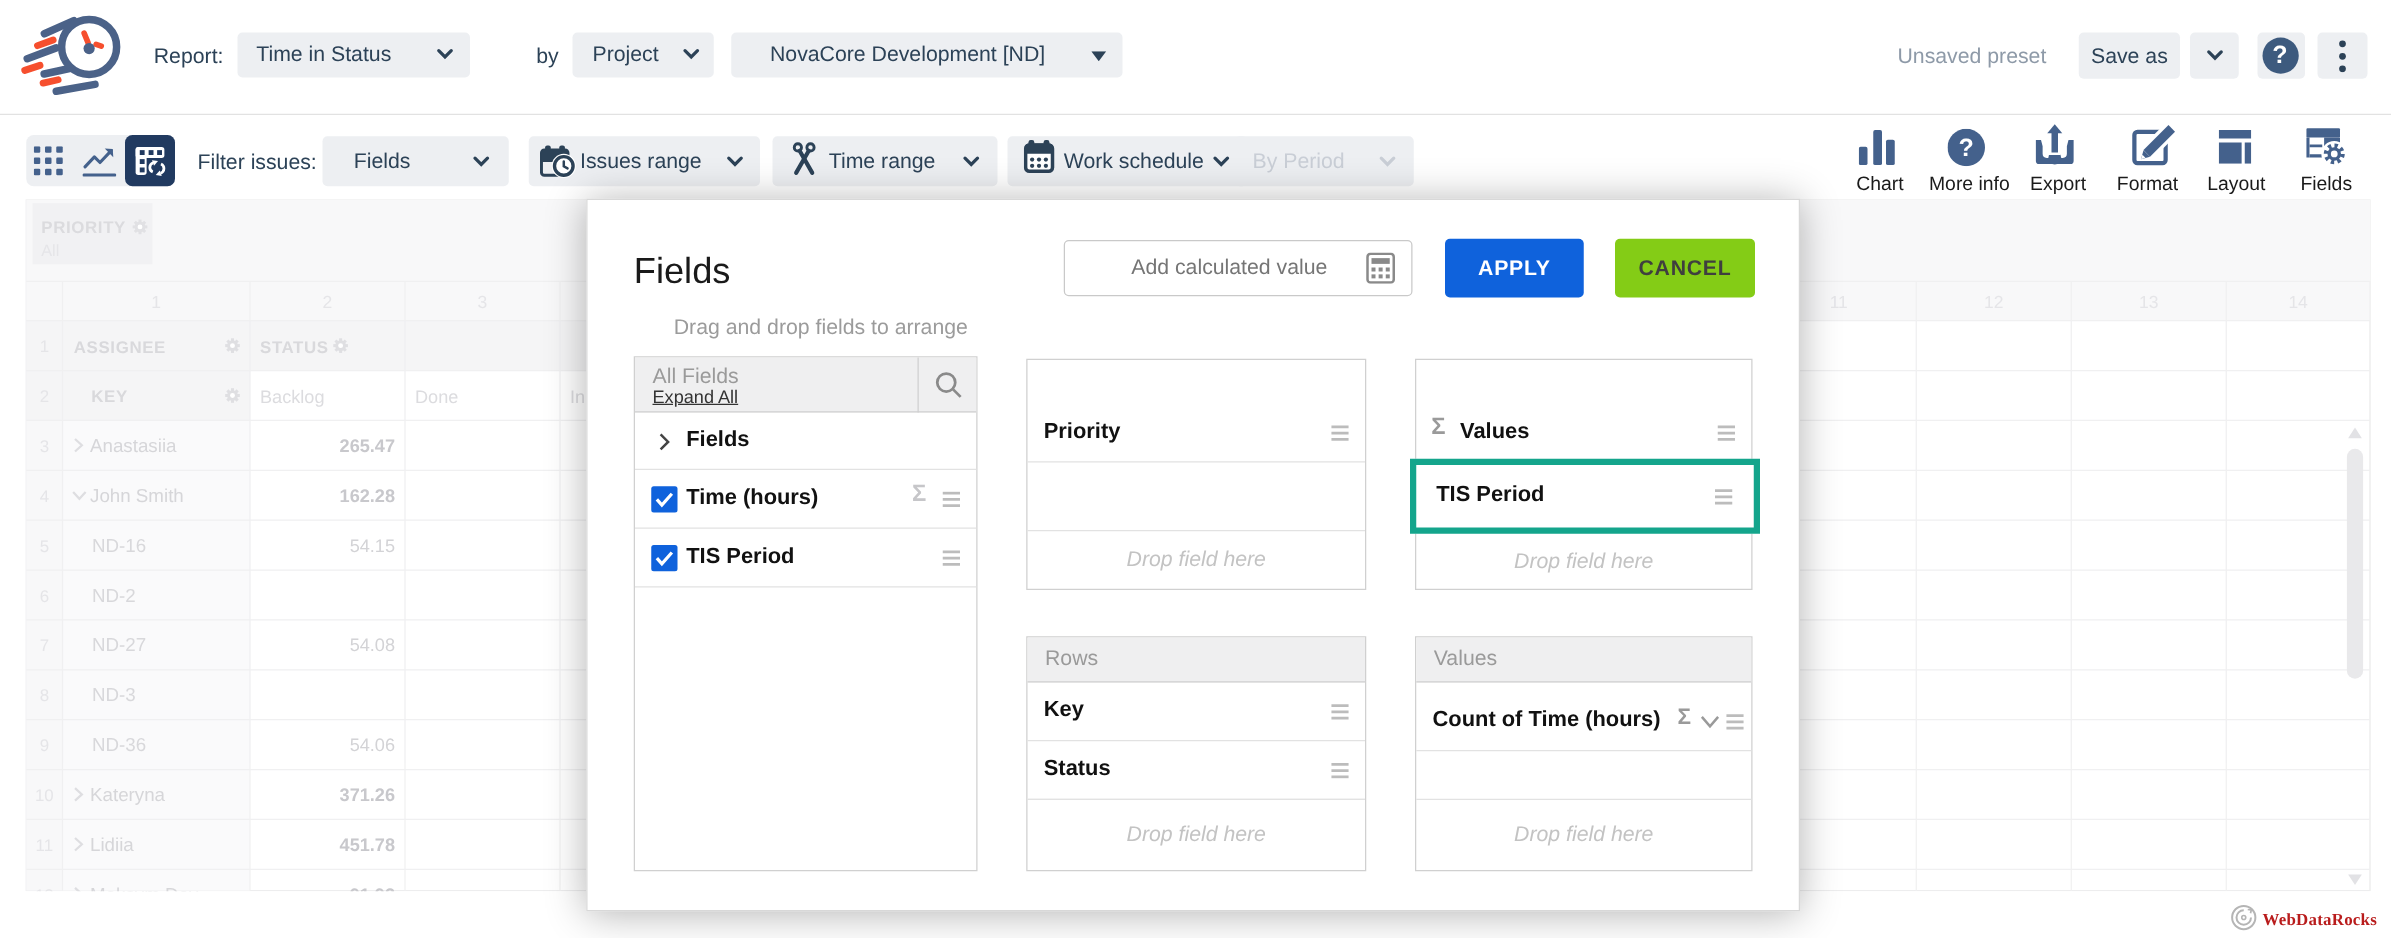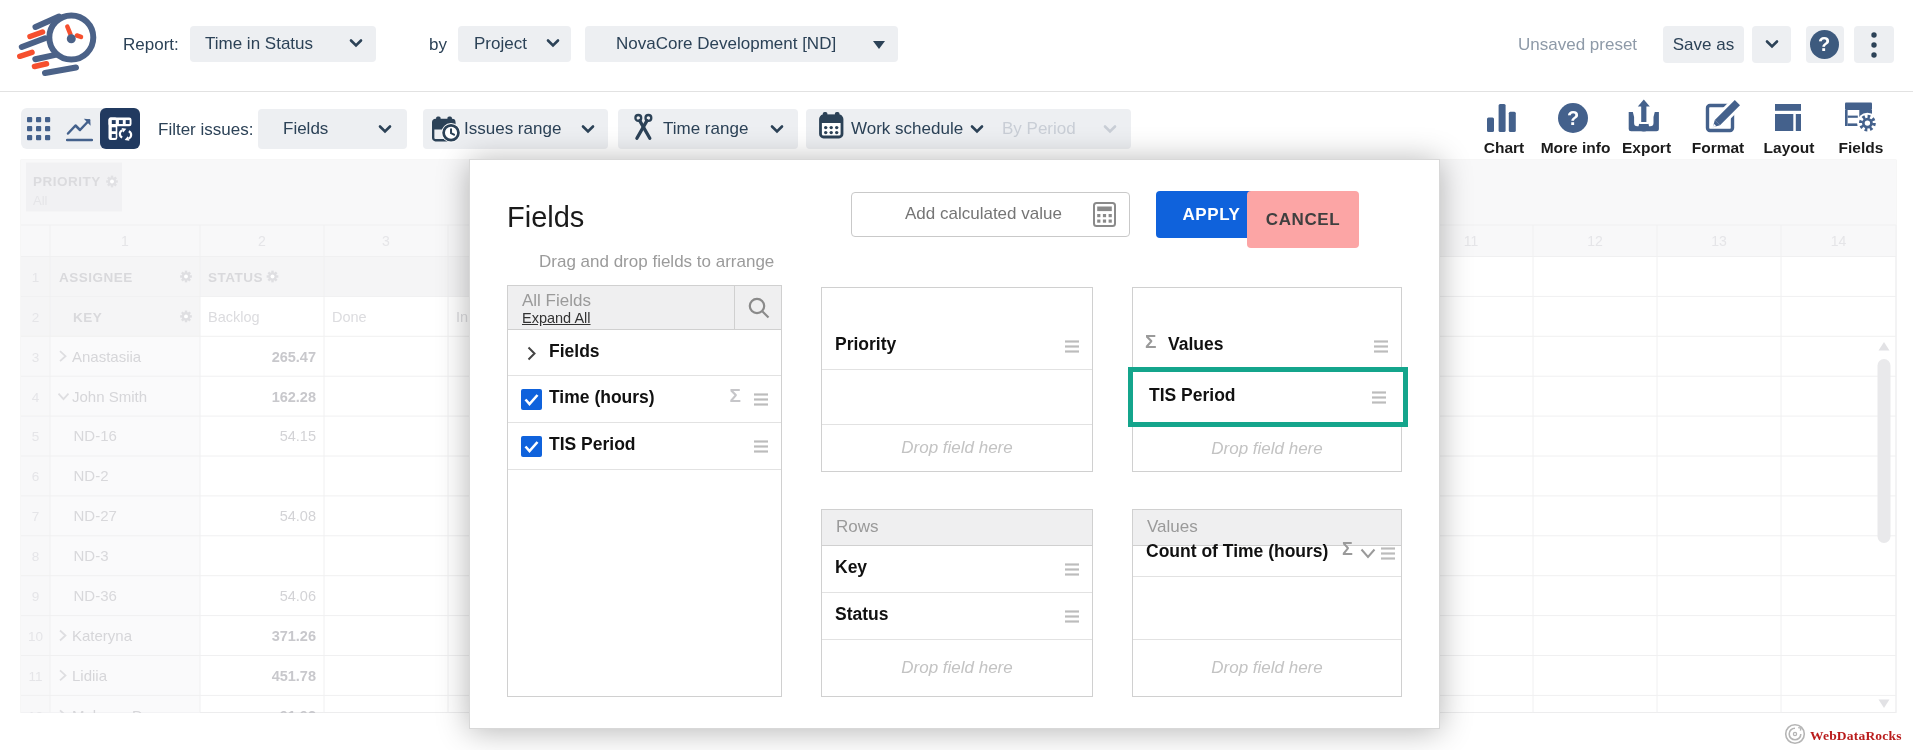--- a/index.html
+++ b/index.html
@@ -173,21 +173,21 @@
 </div>
 
 <div class="btn" style="left:964px;top:109px;width:143px;height:40px;font-size:17px;color:#c9ced6;margin-left:24px;">
   <span class="abs" style="left:14px;top:10px;">By Period</span>
   <svg class="abs" style="right:14px;top:15px" width="14" height="11" viewBox="0 0 14 11">
       <path d="M2 2.5 L7 7.5 L12 2.5" stroke="#c9ced6" stroke-width="2.6" fill="none" stroke-linecap="round"></path>
     </svg>
 </div>
 
 <style>
-  .ticon { position:absolute; top:139px; font-size:15.5px; color:#1b1b1b; text-align:center;font-weight:bold; }
+  .ticon { position:absolute; top:139px; font-size:15.5px; color:#1b1b1b; text-align:center; }
 </style>
 
 <svg class="abs" style="left:1487px;top:103.5px" width="29" height="28" viewBox="0 0 29 28">
   <rect x="0" y="13.4" width="7" height="14.6" rx="1.5" fill="#44618c"></rect>
   <rect x="11.6" y="0" width="7" height="28" rx="1.5" fill="#44618c"></rect>
   <rect x="21.8" y="7.7" width="7" height="20.3" rx="1.5" fill="#44618c"></rect>
 </svg>
 <div class="ticon" style="left:1482px;width:44px;">Chart</div>
 
 <svg class="abs" style="left:1558px;top:102.5px" width="30" height="30" viewBox="0 0 30 30">
@@ -354,21 +354,21 @@
           <rect x="10.9" y="12" width="3.2" height="3.2"></rect>
           <rect x="16.6" y="12" width="3.2" height="3.2"></rect>
         <rect x="5.2" y="17.5" width="3.2" height="3.2"></rect>
           <rect x="10.9" y="17.5" width="3.2" height="3.2"></rect>
           <rect x="16.6" y="17.5" width="3.2" height="3.2"></rect>
       </g>
     </svg>
   </div>
   <div class="abs" style="left:686px;top:31px;width:111px;height:47px;background:#0f62dc;border-radius:4px;color:#fff;
     font-weight:bold;font-size:17px;letter-spacing:0.6px;display:flex;align-items:center;justify-content:center;">APPLY</div>
-  <div class="abs" style="left:777px;top:31px;width:112px;height:57px;background:#fca5a5;border-radius:4px;color:#3f3f3f;
+  <div class="abs" style="left:822px;top:31px;width:112px;height:47px;background:#84cc16;border-radius:4px;color:#3f3f3f;
     font-weight:bold;font-size:17px;letter-spacing:0.6px;display:flex;align-items:center;justify-content:center;">CANCEL</div>
 
   <div class="panel" style="left:37px;top:125px;width:275px;height:412px;">
     <div class="phead" style="height:44px;">
       <span class="abs" style="left:14px;top:5px;">All Fields</span>
       <span class="abs" style="left:14px;top:24px;font-size:14.5px;color:#333;text-decoration:underline;">Expand All</span>
       <div class="abs" style="left:226px;top:0;width:1px;height:44px;background:#d0d0d0;"></div>
       <svg class="abs" style="left:238px;top:9px" width="26" height="26" viewBox="0 0 26 26">
         <circle cx="11" cy="11" r="7.2" stroke="#8a8a8a" stroke-width="2.2" fill="none"></circle>
         <line x1="16.5" y1="16.5" x2="22.5" y2="22.5" stroke="#8a8a8a" stroke-width="2.2"></line>
@@ -472,21 +472,21 @@
           </g>
         </svg>
     </div>
     <div class="drop" style="height:57px;">Drop field here</div>
   </div>
 
   <div class="panel" style="left:662px;top:349px;width:270px;height:188px;">
     <div class="phead" style="height:36px;">
         <span class="abs" style="left:14px;top:7px;">Values</span>
       </div>
-    <div class="prow" style="top:20px;height:47px;">
+    <div class="prow" style="top:44px;height:47px;">
       <span class="abs" style="left:13px;top:11px;">Count of Time (hours)</span>
       <span class="abs" style="left:209px;top:9px;font-size:18px;color:#9a9a9a;font-weight:bold;">Σ</span>
       <svg class="abs" style="left:227px;top:18px" width="16" height="12" viewBox="0 0 16 12">
           <path d="M1.5 1.5 l6.5 7.5 l6.5 -7.5" stroke="#9a9a9a" stroke-width="2" fill="none"></path>
         </svg>
       <svg class="ham" style="top:17px;right:6px" width="14" height="13" viewBox="0 0 14 13">
           <g stroke="#bcbcbc" stroke-width="2.2">
             <line x1="0" y1="1.5" x2="14" y2="1.5"></line>
             <line x1="0" y1="6.5" x2="14" y2="6.5"></line>
             <line x1="0" y1="11.5" x2="14" y2="11.5"></line>

